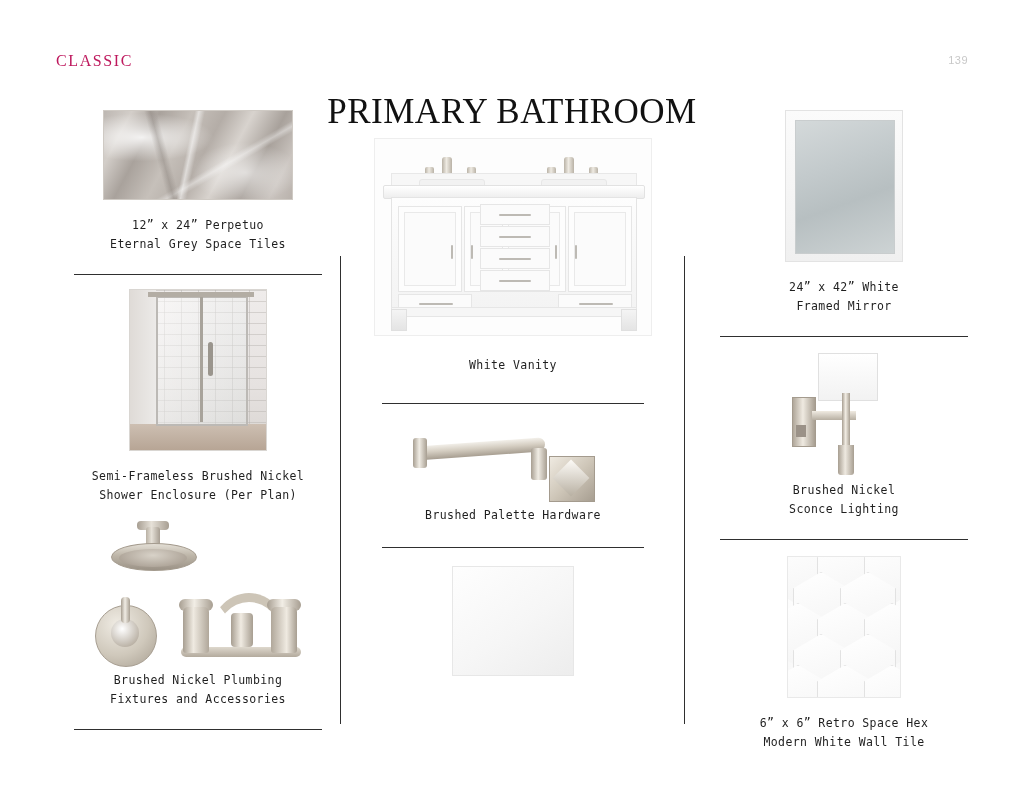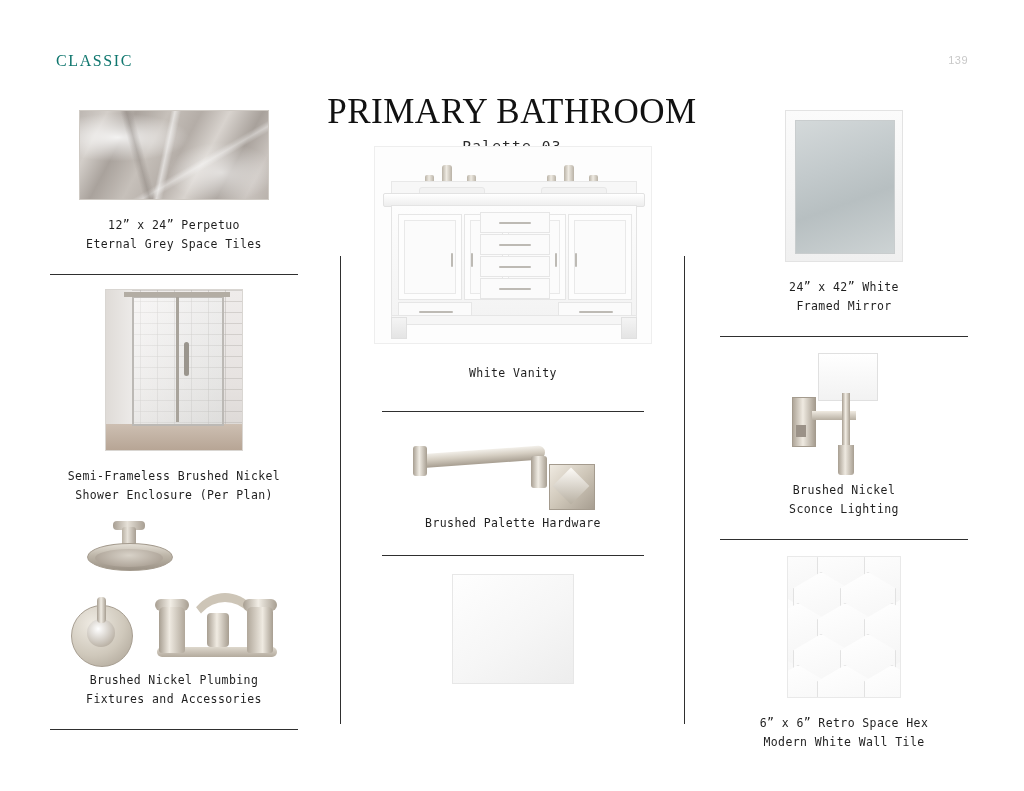--- a/index.html
+++ b/index.html
@@ -24,21 +24,21 @@
     right: 56px;
     height: 20px;
   }
   .header-left {
     position: absolute;
     left: 0;
     top: 0;
     font-family: "Liberation Serif", serif;
     font-size: 16px;
     letter-spacing: 1.6px;
-    color: #0f766e;
+    color: #be185d;
   }
   .header-right {
     position: absolute;
     right: 0;
     top: 2px;
     font-family: "Liberation Sans", sans-serif;
     font-size: 11px;
     letter-spacing: 0.5px;
     color: #c8c8c8;
   }
@@ -64,21 +64,21 @@
     font-size: 14.5px;
     letter-spacing: 1.2px;
     color: #2b2b2b;
   }
 
   
   .col {
     position: absolute;
     top: 110px;
   }
-  .col-left  { left: 40px;  width: 268px; }
+  .col-left  { left: 64px;  width: 268px; }
   .col-mid   { left: 374px; width: 278px; }
   .col-right { left: 710px; width: 268px; }
 
   .vline {
     position: absolute;
     width: 1px;
     background: #2f2f2f;
   }
   .vline-1 { left: 340px; top: 256px; height: 468px; }
   .vline-2 { left: 684px; top: 256px; height: 468px; }
@@ -628,21 +628,21 @@
       </div>
     </div>
     <div class="caption cap-gap-8">
       <div>Brushed Nickel Plumbing</div>
       <div>Fixtures and Accessories</div>
     </div>
     <div class="divider" style="width:248px;"></div>
   </div>
 </div>
 
-<div class="col col-mid" style="top:146px;">
+<div class="col col-mid" style="top:138px;">
 
   <div class="item">
     <div class="img-wrap">
       <div class="vanity">
         <div class="v-faucet v-faucet-l">
           <div class="vf-spout"></div>
             <div class="vf-hl"></div>
             <div class="vf-hr"></div>
         </div>
         <div class="v-faucet v-faucet-r">

